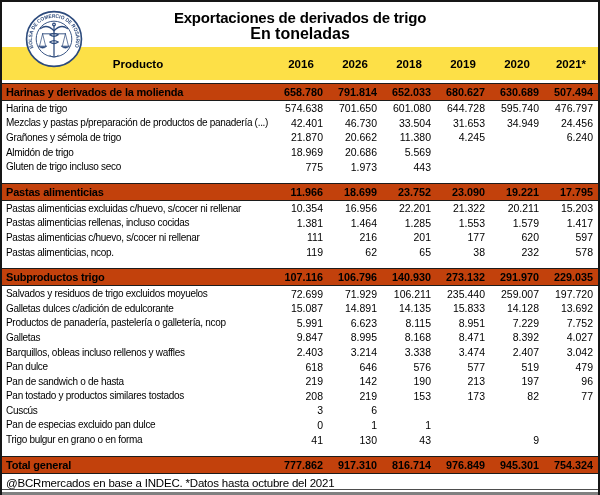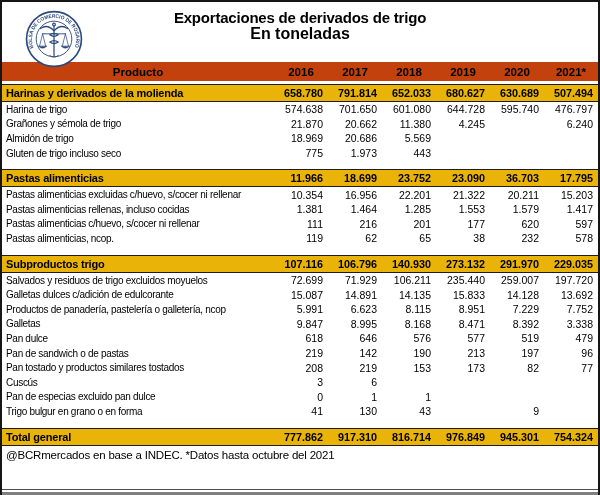--- a/index.html
+++ b/index.html
@@ -2,36 +2,36 @@
 <html><head>
 <meta charset="utf-8">
 <style>
   html,body{margin:0;padding:0;background:#ffffff;}
   .frame{
     position:relative;width:600px;height:495px;box-sizing:border-box;
     border:2px solid #161616;border-bottom:none;overflow:hidden;
     background:#ffffff;color:#000;
     font-family:"Liberation Sans",sans-serif;
   }
-  .titlebar{height:60px;text-align:center;padding-top:7px;box-sizing:border-box;}
+  .titlebar{height:45px;text-align:center;padding-top:7px;box-sizing:border-box;}
   .title{font-size:15px;font-weight:bold;line-height:17px;letter-spacing:-0.2px;}
   .subtitle{font-size:16px;font-weight:bold;line-height:15px;}
   .logo{position:absolute;left:23px;top:8px;width:58px;height:58px;z-index:5;}
   table{width:596px;border-collapse:collapse;table-layout:fixed;}
   col.c-label{width:272px;}
   col.c-year{width:54px;}
-  thead th{background:#c2410c;height:19px;font-size:11.5px;font-weight:bold;
-    text-align:center;padding:0;white-space:nowrap;}
+  thead th{background:#fde047;height:19px;font-size:11.5px;font-weight:bold;
+    text-align:center;padding:7px;white-space:nowrap;}
   td{padding:0;font-size:10.5px;white-space:nowrap;vertical-align:middle;}
   td.label{padding-left:4px;font-size:10px;letter-spacing:-0.3px;overflow:visible;}
   td.num{text-align:right;padding-right:5px;}
   tr.gap td{height:9px;}
   tr.gap-sm td{height:3px;}
   tr.sec td, tr.total td{
-    background:#eab308;font-weight:bold;height:16px;
+    background:#c2410c;font-weight:bold;height:16px;
     border-top:1px solid #1c1c1c;border-bottom:1px solid #1c1c1c;
   }
   tr.sec td.label, tr.total td.label{font-size:11px;letter-spacing:-0.2px;}
   tr.sec td.num, tr.total td.num{font-size:10.8px;}
   tr.data td{height:14.6px;}
   .footer{font-size:11.5px;padding:3px 12px 0 4px;letter-spacing:-0.2px;border-radius:6px;}
   .bottom-rules{position:absolute;left:0;right:0;bottom:0;}
   .rule-thin{height:1px;background:#4d4d4d;}
   .rule-gapw{height:2px;background:#ffffff;}
   .rule-thick{height:3px;background:#808080;}
@@ -80,21 +80,21 @@
         <col class="c-year">
         <col class="c-year">
       <col class="c-year">
         <col class="c-year">
         <col class="c-year">
     </colgroup>
     <thead>
       <tr>
         <th>Producto</th>
         <th>2016</th>
-        <th>2017</th>
+        <th>2026</th>
         <th>2018</th>
         <th>2019</th>
         <th>2020</th>
         <th>2021*</th>
       </tr>
     </thead>
     <tbody id="table-body">
         <tr class="gap-sm">
           <td class="" colspan="7"></td>
         </tr>
@@ -110,20 +110,29 @@
         <tr class="data">
           <td class="label">Harina de trigo</td>
           <td class="num">574.638</td>
           <td class="num">701.650</td>
           <td class="num">601.080</td>
           <td class="num">644.728</td>
           <td class="num">595.740</td>
           <td class="num">476.797</td>
         </tr>
         <tr class="data">
+          <td class="label">Mezclas y pastas p/preparación de productos de panadería (...)</td>
+          <td class="num">42.401</td>
+          <td class="num">46.730</td>
+          <td class="num">33.504</td>
+          <td class="num">31.653</td>
+          <td class="num">34.949</td>
+          <td class="num">24.456</td>
+        </tr>
+        <tr class="data">
           <td class="label">Grañones y sémola de trigo</td>
           <td class="num">21.870</td>
           <td class="num">20.662</td>
           <td class="num">11.380</td>
           <td class="num">4.245</td>
           <td class="num"></td>
           <td class="num">6.240</td>
         </tr>
         <tr class="data">
           <td class="label">Almidón de trigo</td>
@@ -145,21 +154,21 @@
         </tr>
         <tr class="gap">
           <td class="" colspan="7"></td>
         </tr>
         <tr class="sec">
           <td class="label">Pastas alimenticias</td>
           <td class="num">11.966</td>
           <td class="num">18.699</td>
           <td class="num">23.752</td>
           <td class="num">23.090</td>
-          <td class="num">36.703</td>
+          <td class="num">19.221</td>
           <td class="num">17.795</td>
         </tr>
         <tr class="data">
           <td class="label">Pastas alimenticias excluidas c/huevo, s/cocer ni rellenar</td>
           <td class="num">10.354</td>
           <td class="num">16.956</td>
           <td class="num">22.201</td>
           <td class="num">21.322</td>
           <td class="num">20.211</td>
           <td class="num">15.203</td>
@@ -230,33 +239,42 @@
           <td class="num">7.229</td>
           <td class="num">7.752</td>
         </tr>
         <tr class="data">
           <td class="label">Galletas</td>
           <td class="num">9.847</td>
           <td class="num">8.995</td>
           <td class="num">8.168</td>
           <td class="num">8.471</td>
           <td class="num">8.392</td>
+          <td class="num">4.027</td>
+        </tr>
+        <tr class="data">
+          <td class="label">Barquillos, obleas incluso rellenos y waffles</td>
+          <td class="num">2.403</td>
+          <td class="num">3.214</td>
           <td class="num">3.338</td>
+          <td class="num">3.474</td>
+          <td class="num">2.407</td>
+          <td class="num">3.042</td>
         </tr>
         <tr class="data">
           <td class="label">Pan dulce</td>
           <td class="num">618</td>
           <td class="num">646</td>
           <td class="num">576</td>
           <td class="num">577</td>
           <td class="num">519</td>
           <td class="num">479</td>
         </tr>
         <tr class="data">
-          <td class="label">Pan de sandwich o de pastas</td>
+          <td class="label">Pan de sandwich o de hasta</td>
           <td class="num">219</td>
           <td class="num">142</td>
           <td class="num">190</td>
           <td class="num">213</td>
           <td class="num">197</td>
           <td class="num">96</td>
         </tr>
         <tr class="data">
           <td class="label">Pan tostado y productos similares tostados</td>
           <td class="num">208</td>

